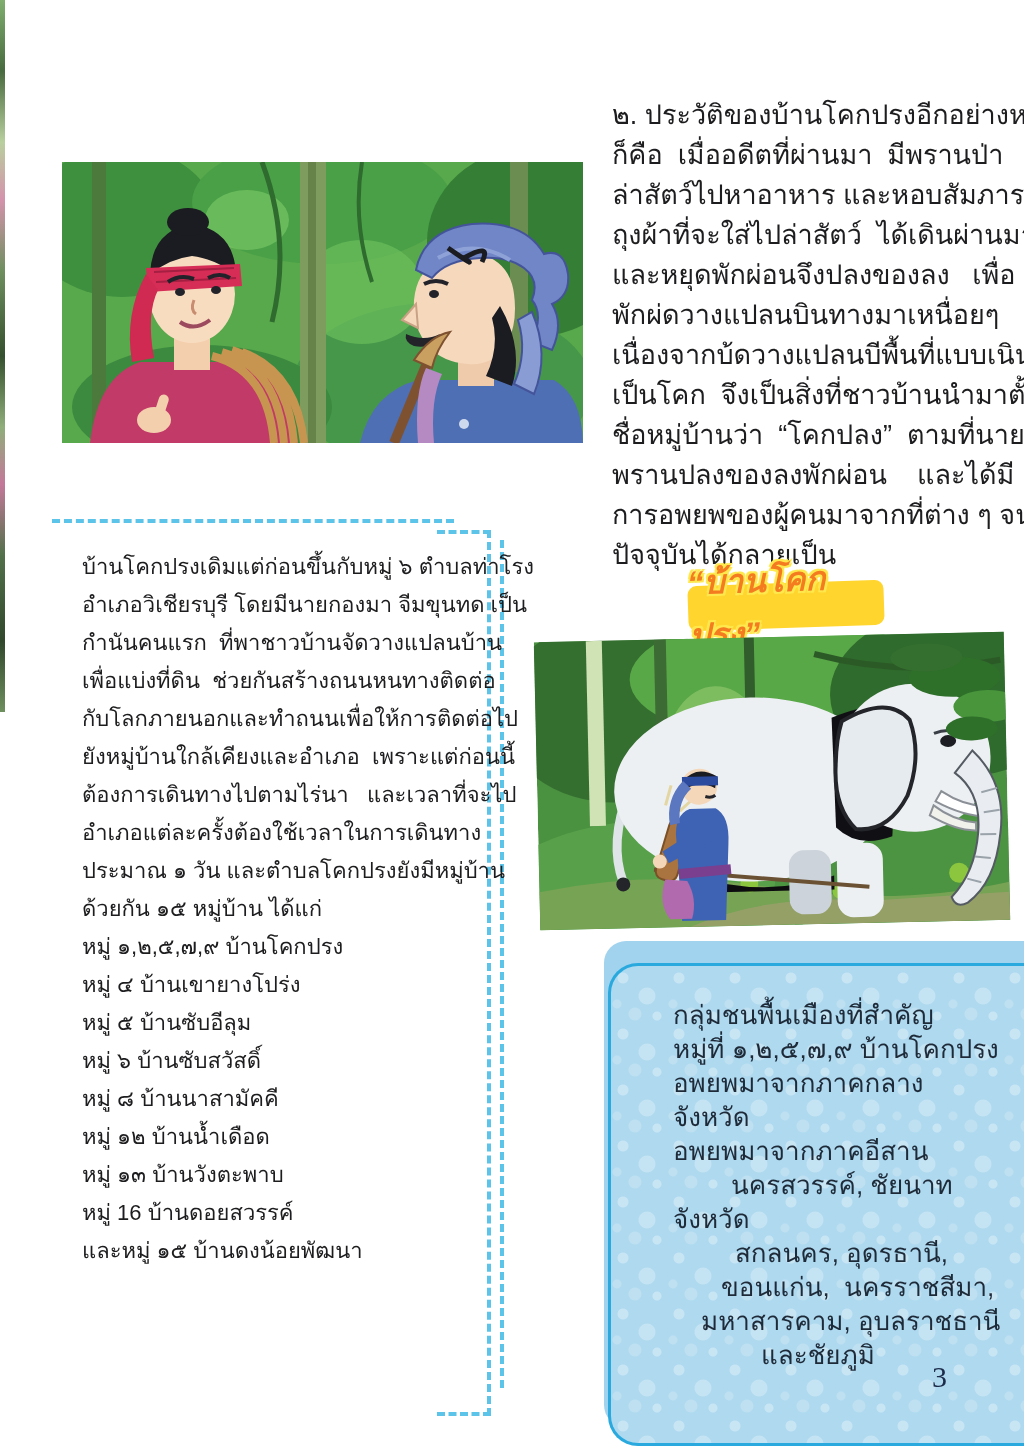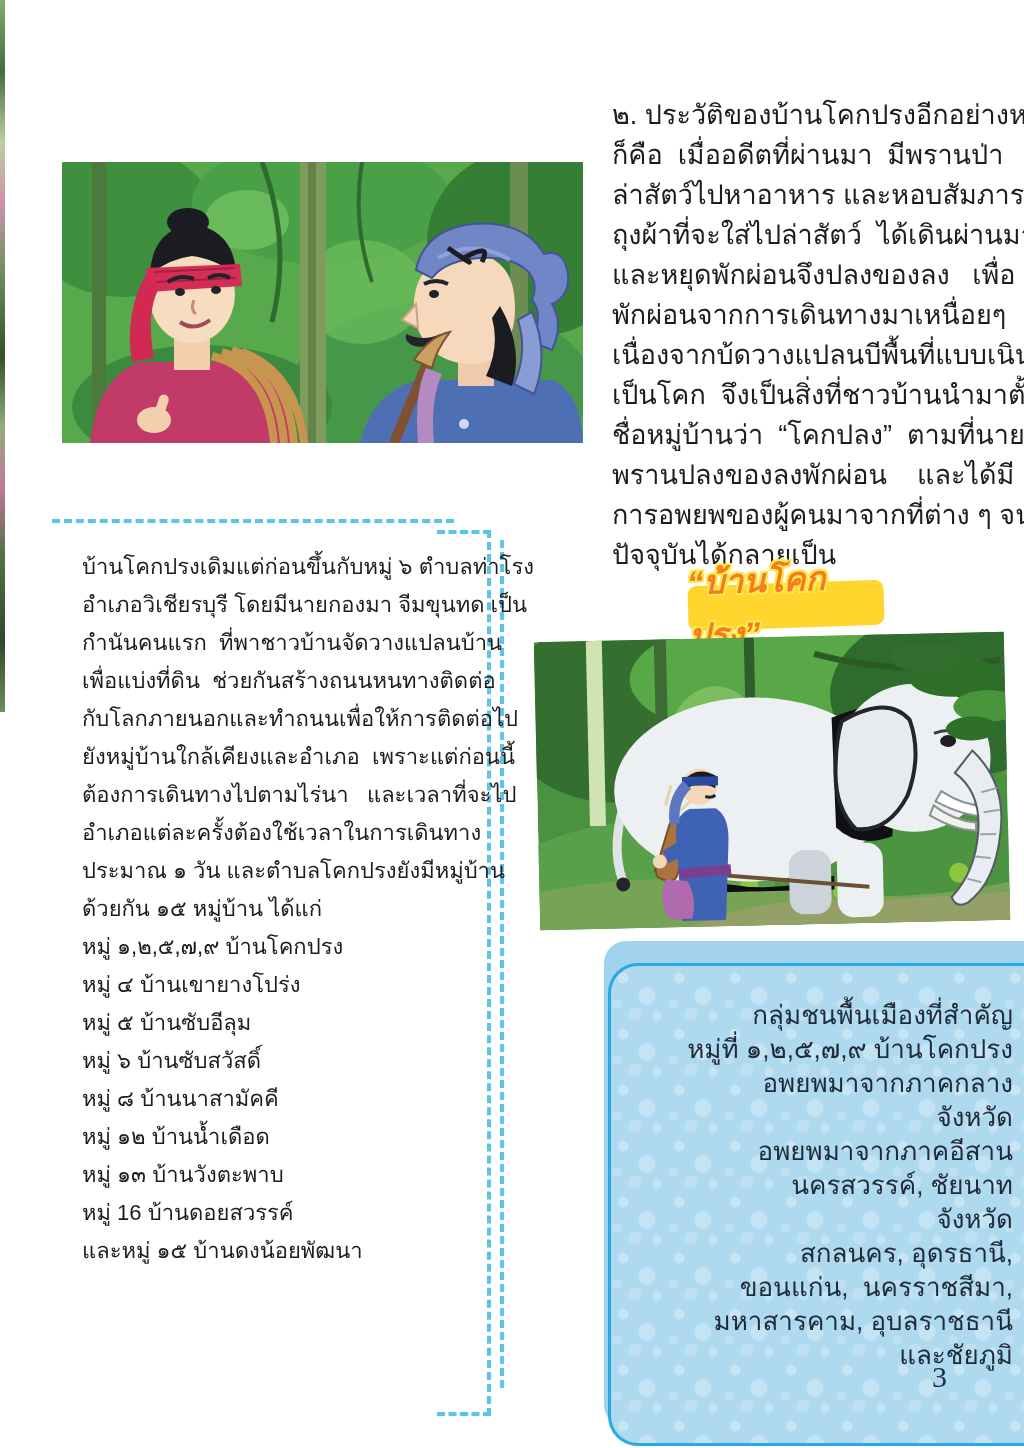--- a/index.html
+++ b/index.html
@@ -40,21 +40,21 @@
   .info-back{left:604px;top:941px;width:420px;height:486px;background:#a2d3ee;
     border-radius:22px 0 0 22px;}
   .info-box{left:608px;top:963px;width:413px;height:477px;background-color:#aed9ef;
     border:3px solid #2aa9de;border-right:none;border-radius:30px 0 0 30px;
     background-image:
       radial-gradient(circle at 12px 12px,#c8e5f4 5px,transparent 6px),
       radial-gradient(circle at 36px 30px,#c4e3f3 8px,transparent 9px),
       radial-gradient(circle at 24px 48px,#bfe0f1 6px,transparent 7px),
       radial-gradient(circle at 46px 50px,#c8e5f4 4px,transparent 5px),
       radial-gradient(circle at 6px 38px,#bfe0f1 4px,transparent 5px);
-    background-size:56px 56px;text-align:right;}
+    background-size:56px 56px;}
   .info-text{position:absolute;left:62px;top:32px;width:340px;font-size:26px;
     line-height:34px;color:#1e2a38;}
   .pl28{padding-left:28px}.pl48{padding-left:48px}.pl58{padding-left:58px}
   .pl62{padding-left:62px}.pl88{padding-left:88px}
 
   .page-num{left:932px;top:1360px;font-family:"Liberation Serif","DejaVu Serif",serif;
     font-size:30px;color:#1c2b4a;}
 </style>
 </head>
 <body>
@@ -115,21 +115,21 @@
       <path d="M356 281 Q352 232 364 206 L380 212 Q368 238 372 281 Z" fill="#b58ac2"></path>
     </svg>
   </div>
 
   <div class="abs para-right">
     <div class="ln">๒. ประวัติของบ้านโคกปรงอีกอย่างหนึ่ง</div>
     <div class="ln">ก็คือ  เมื่ออดีตที่ผ่านมา  มีพรานป่า</div>
     <div class="ln">ล่าสัตว์ไปหาอาหาร และหอบสัมภาระ</div>
     <div class="ln">ถุงผ้าที่จะใส่ไปล่าสัตว์  ได้เดินผ่านมา</div>
     <div class="ln">และหยุดพักผ่อนจึงปลงของลง   เพื่อ</div>
-    <div class="ln">พักผ่อนจากการเดินทางมาเหนื่อยๆ</div>
+    <div class="ln">พักผ่ดวางแปลนบินทางมาเหนื่อยๆ</div>
     <div class="ln">เนื่องจากบ้ดวางแปลนบีพื้นที่แบบเนิน</div>
     <div class="ln">เป็นโคก  จึงเป็นสิ่งที่ชาวบ้านนำมาตั้ง</div>
     <div class="ln">ชื่อหมู่บ้านว่า  “โคกปลง”  ตามที่นาย</div>
     <div class="ln">พรานปลงของลงพักผ่อน    และได้มี</div>
     <div class="ln">การอพยพของผู้คนมาจากที่ต่าง ๆ จน</div>
     <div class="ln">ปัจจุบันได้กลายเป็น</div>
   </div>
 
   <div class="abs title-band">
     <span>“บ้านโคกปรง”</span>

